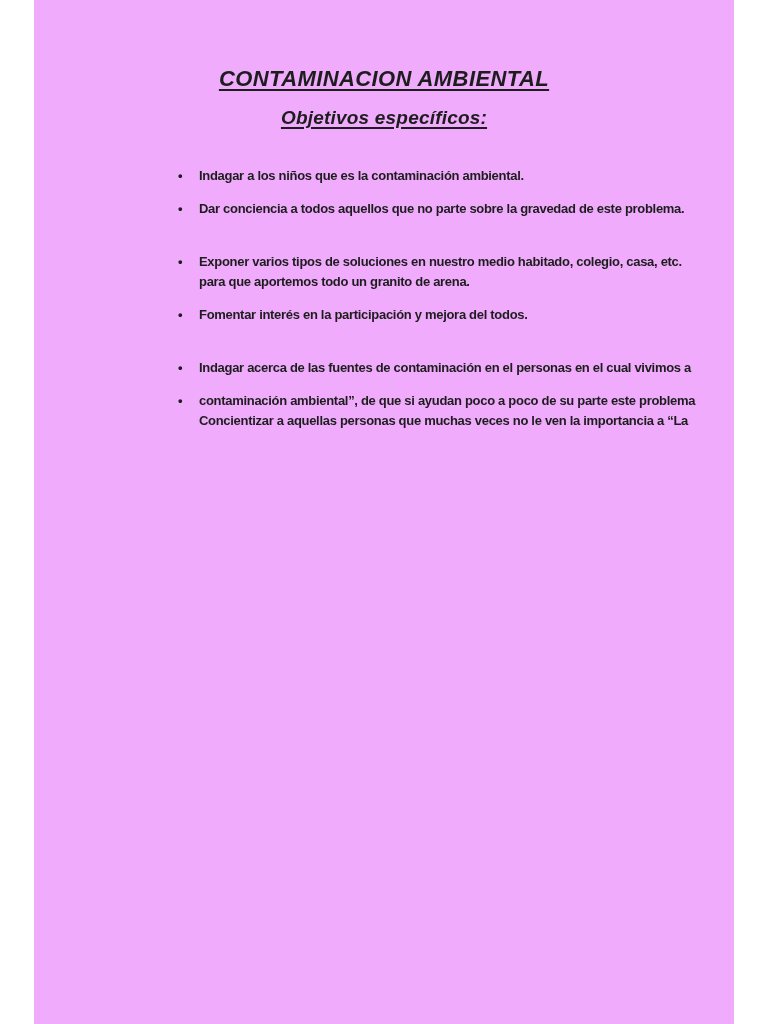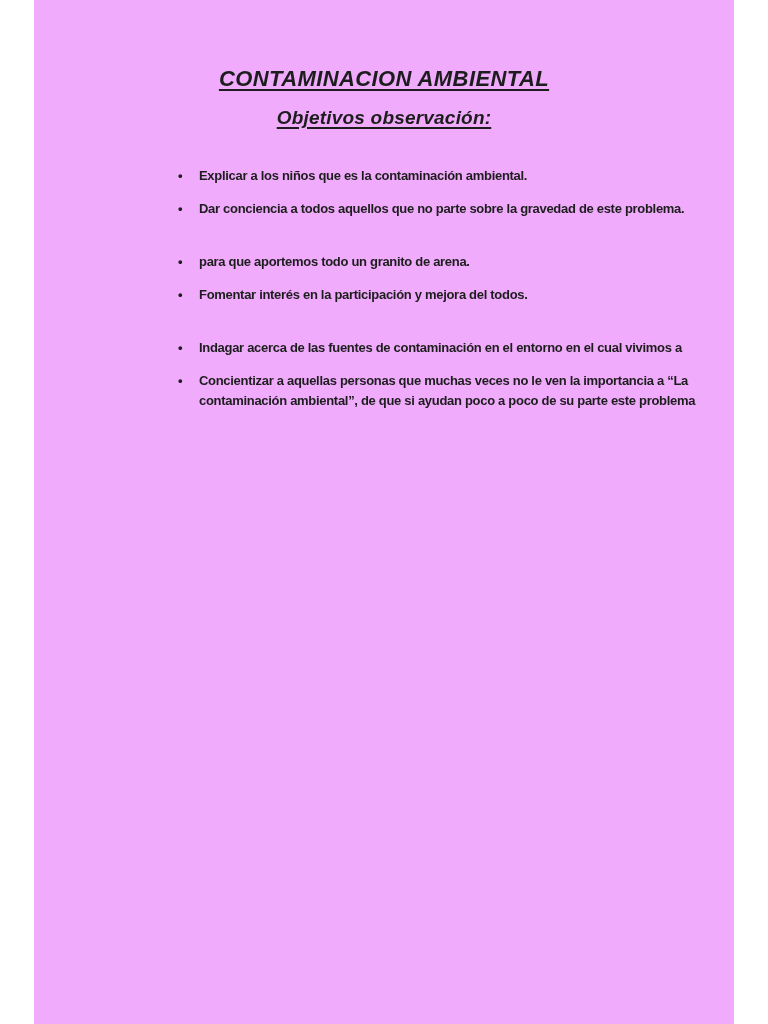--- a/index.html
+++ b/index.html
@@ -77,62 +77,63 @@
     white-space: nowrap;
   }
 </style>
 </head>
 <body>
 
 <div class="page">
 
   <h1 class="doc-title">CONTAMINACION AMBIENTAL</h1>
 
-  <h2 class="doc-subtitle">Objetivos observación:</h2>
+  <h2 class="doc-subtitle">Objetivos específicos:</h2>
 
   <ul class="bullet-list">
 
     <li>
       <span class="dot">•</span>
       <span class="bullet-text">
-        <span class="line">Explicar a los niños que es la contaminación ambiental.</span>
+        <span class="line">Indagar a los niños que es la contaminación ambiental.</span>
       </span>
     </li>
 
     <li class="big-gap">
       <span class="dot">•</span>
       <span class="bullet-text">
         <span class="line">Dar conciencia a todos aquellos que no parte sobre la gravedad de este problema.</span>
       </span>
     </li>
 
     <li>
       <span class="dot">•</span>
       <span class="bullet-text">
+        <span class="line" style="display:block">Exponer varios tipos de soluciones en nuestro medio habitado, colegio, casa, etc.</span>
         <span class="line" style="display:block">para que aportemos todo un granito de arena.</span>
       </span>
     </li>
 
     <li class="big-gap">
       <span class="dot">•</span>
       <span class="bullet-text">
         <span class="line">Fomentar interés en la participación y mejora del todos.</span>
       </span>
     </li>
 
     <li>
       <span class="dot">•</span>
       <span class="bullet-text">
-        <span class="line" style="display:block">Indagar acerca de las fuentes de contaminación en el entorno en el cual vivimos a</span>
+        <span class="line" style="display:block">Indagar acerca de las fuentes de contaminación en el personas en el cual vivimos a</span>
       </span>
     </li>
 
     <li>
       <span class="dot">•</span>
       <span class="bullet-text">
+        <span class="line" style="display:block">contaminación ambiental”, de que si ayudan poco a poco de su parte este problema</span>
         <span class="line" style="display:block">Concientizar a aquellas personas que muchas veces no le ven la importancia a “La</span>
-        <span class="line" style="display:block">contaminación ambiental”, de que si ayudan poco a poco de su parte este problema</span>
       </span>
     </li>
 
   </ul>
 
 </div>
 
 </body></html>

